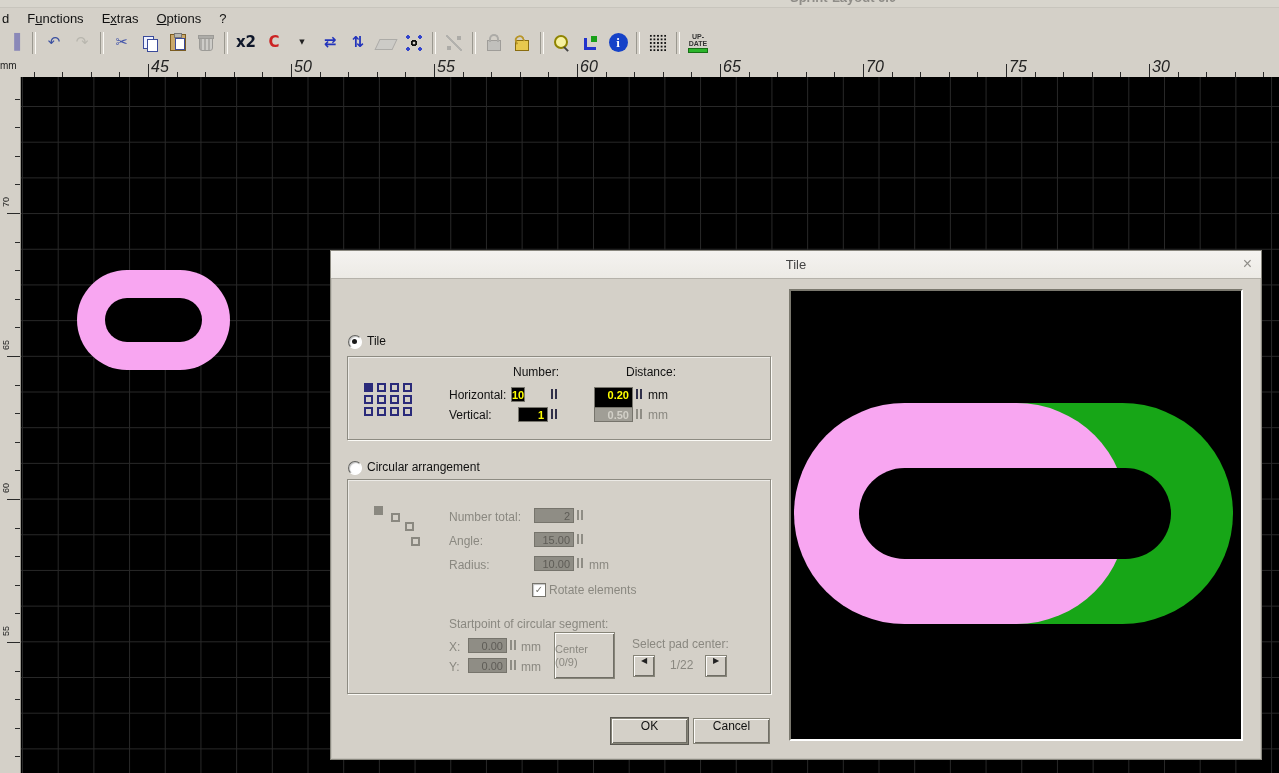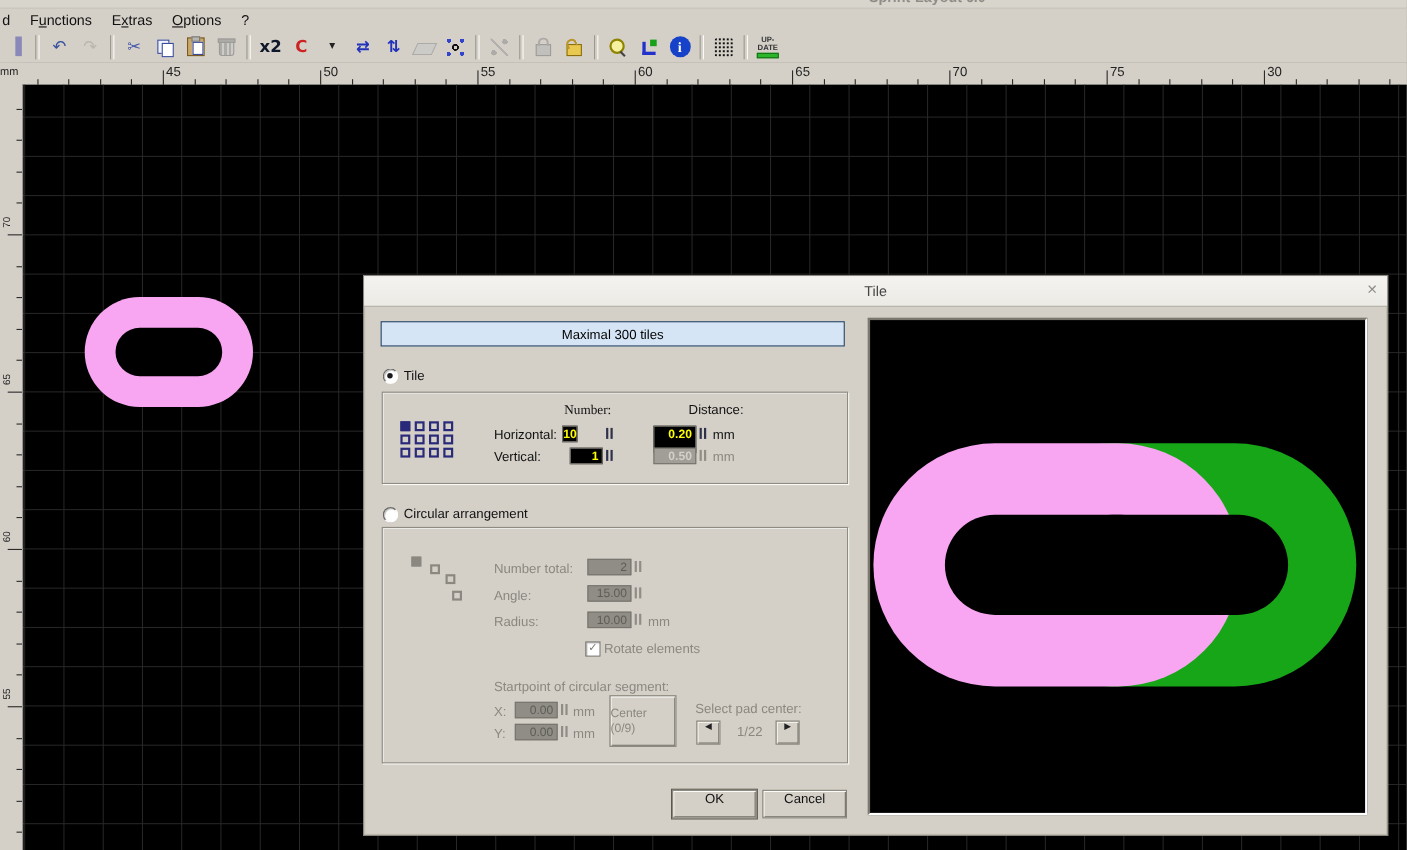--- a/index.html
+++ b/index.html
@@ -61,21 +61,21 @@
       radial-gradient(circle 1.2px,#111 97%,transparent) 0 0/3.6px 3.6px;}
   .i-update{width:26px;height:22px;display:flex;flex-direction:column;align-items:center;justify-content:center;}
   .i-update .upd-line{font-size:7px;font-weight:bold;line-height:7px;color:#333;letter-spacing:0;}
   .i-update::after{content:"";width:18px;height:3px;background:#2bb52b;margin-top:1px;border:1px solid #167016;}
   
   #ruler-h{position:absolute;left:0;top:57px;width:1279px;height:20px;background:#D4D0C8;border-bottom:1px solid #9a9890;}
   #ruler-corner{position:absolute;left:0;top:57px;width:20px;height:20px;background:#D4D0C8;z-index:3;
       font-size:10px;color:#222;padding-top:3px;}
   #ruler-v{position:absolute;left:0;top:77px;width:20px;height:696px;background:#D4D0C8;border-right:1px solid #9a9890;z-index:2;}
   .htick{position:absolute;bottom:0;width:1px;background:#2a2a2a;}
-  .hlabel{position:absolute;top:1px;font-size:12px;color:#222;}
+  .hlabel{position:absolute;top:1px;font-size:16px;color:#222;font-style:italic;}
   .vtick{position:absolute;right:0;height:1px;background:#2a2a2a;}
   .vlabel{position:absolute;left:-4px;width:20px;text-align:center;font-size:9px;color:#222;transform:rotate(-90deg);}
   #canvas{position:absolute;left:20px;top:77px;width:1259px;height:696px;background-color:#000;
       background-image:linear-gradient(to bottom,#282828 1px,transparent 1px),
                        linear-gradient(to right,#282828 1px,transparent 1px);
       background-size:35.7px 35.7px;background-position:0 29px,2px 0;}
   #shape-outer,#shape-hole{position:absolute;}
   
   #dialog{position:absolute;left:330px;top:250px;width:930px;height:508px;background:#D4D0C8;
       border:1px solid #8a887f;box-shadow:0 0 0 1px #c2bfb7 inset;z-index:10;font-size:12px;color:#111;}
@@ -305,30 +305,29 @@
     <div id="shape-outer" style="left: 57px; top: 193px; width: 153px; height: 100px; background: rgb(248, 166, 241); border-radius: 50px;"></div>
     <div id="shape-hole" style="left: 85px; top: 221px; width: 97px; height: 44px; background: rgb(0, 0, 0); border-radius: 22px;"></div>
   </div>
 
   <div id="dialog">
     <div id="dialog-titlebar">
       <span>Tile</span>
       <span id="dialog-close">×</span>
     </div>
 
-    <div class="banner">Maximal 300 tiles</div>
 
     <span class="radio checked" style="left:17px;top:84px;">
         <span class="dot"></span>
       </span>
     <span class="lbl" style="left:36px;top:83px;">Tile</span>
 
     <div class="groupbox" style="left:16px;top:105px;width:422px;height:82px;"></div>
     <div id="tile-grid-icon"></div>
-    <span class="lbl" style="left:182px;top:114px;font-family:Liberation Serif, serif;">Number:</span>
+    <span class="lbl" style="left:182px;top:114px;">Number:</span>
     <span class="lbl" style="left:263px;top:114px;margin-left:32px;">Distance:</span>
 
     <span class="lbl" style="left:118px;top:137px;">Horizontal:</span>
     <div class="field" style="left:180px;top:136px;width:14px;height:15px;">10</div>
     <span class="spin" style="left:219px;top:137px;"></span>
     <div class="field" style="left:263px;top:136px;width:39px;height:25px;">0.20</div>
     <span class="spin" style="left:304px;top:137px;"></span>
     <span class="lbl" style="left:317px;top:137px;">mm</span>
 
     <span class="lbl" style="left:118px;top:157px;">Vertical:</span>

